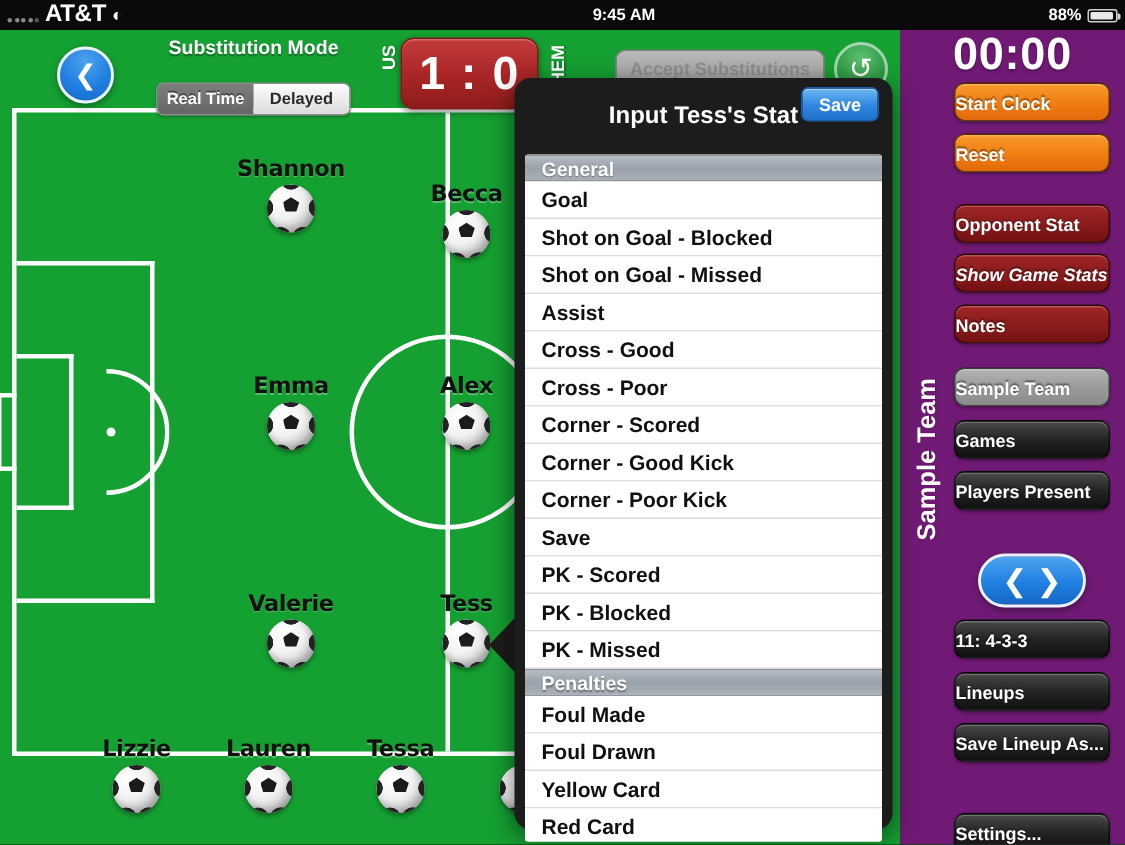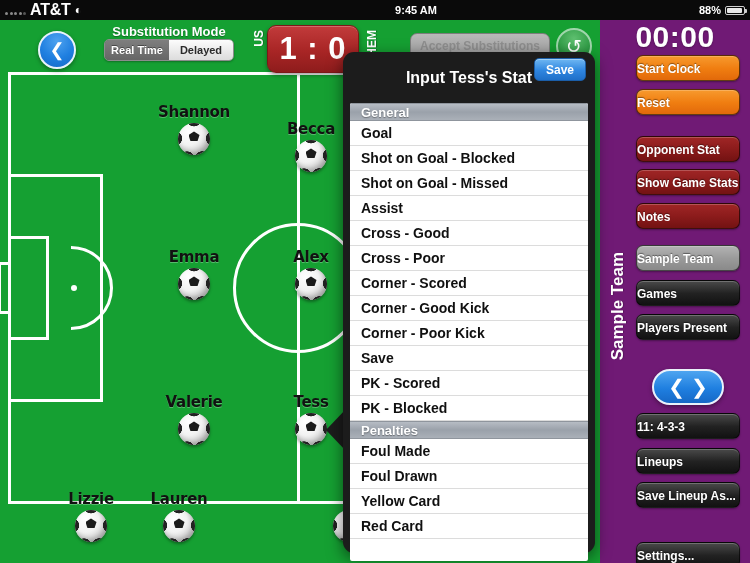--- a/index.html
+++ b/index.html
@@ -88,21 +88,21 @@
   
   .backbtn {
     position: absolute; left: 38px; top: 31px; width: 38px; height: 38px; border-radius: 50%;
     background: radial-gradient(circle at 50% 24%, #4da2ef 0%, #1f7fe0 55%, #1668c6 100%);
     border: 2px solid #e9f2fb; box-shadow: 0 2px 4px rgba(0,0,0,0.35);
     display:flex; align-items:center; justify-content:center; color:#fff; font-size:18px;
   }
   .submode { position: absolute; left: 104px; top: 24px; width: 130px; text-align: center; }
   .submode-title { font-size: 13px; font-weight: bold; color: #fff; text-shadow: 0 1px 1px rgba(0,0,0,0.35); }
   .seg {
-    margin-top: 0; display: flex; border: 1px solid #8c8c8c; border-radius: 5px; overflow: hidden;
+    margin-top: 16px; display: flex; border: 1px solid #8c8c8c; border-radius: 5px; overflow: hidden;
     box-shadow: 0 1px 2px rgba(0,0,0,0.3);
   }
   .seg div { flex: 1; font-size: 11px; font-weight: bold; padding: 4px 2px; text-align:center; }
   .seg .on { background: linear-gradient(#7e7e7e,#666); color: #fff; text-shadow: 0 -1px 0 rgba(0,0,0,0.4); }
   .seg .off { background: linear-gradient(#fcfcfc,#dcdcdc); color: #2a2a2a; }
 
   .vlabel { position: absolute; color: #fff; font-weight: bold; font-size: 12px;
             writing-mode: vertical-rl; text-shadow: 0 1px 1px rgba(0,0,0,0.3); }
   .vlabel.us { left: 252px; top: 30px; transform: rotate(180deg); }
   .vlabel.them { left: 365px; top: 30px; transform: rotate(180deg); }
@@ -252,20 +252,24 @@
       <div class="ball"></div>
     </div>
     <div class="player" style="left:52px; top:470px;">
       <div class="pname">Lizzie</div>
       <div class="ball"></div>
     </div>
     <div class="player" style="left:140px; top:470px;">
       <div class="pname">Lauren</div>
       <div class="ball"></div>
     </div>
+    <div class="player" style="left:228px; top:470px;">
+      <div class="pname">Tessa</div>
+      <div class="ball"></div>
+    </div>
     <div class="player" style="left:310px; top:470px;">
       <div class="pname">S</div>
       <div class="ball"></div>
     </div>
   </div>
 
   <div class="backbtn">
     <span>❮</span>
   </div>
 
@@ -284,21 +288,21 @@
   <div class="accept">Accept Substitutions</div>
   <div class="undo">↺</div>
 
   <div class="sidebar">
     <div class="clock">00:00</div>
     <div class="teamvert">Sample Team</div>
 
     <div class="btn orange" style="top:35px;">Start Clock</div>
     <div class="btn orange" style="top:69px;">Reset</div>
     <div class="btn red" style="top:116px;">Opponent Stat</div>
-    <div class="btn red" style="top:149px;">Show Game Stats</div>
+    <div class="btn red" style="top:149px;font-style:italic;">Show Game Stats</div>
     <div class="btn red" style="top:183px;">Notes</div>
     <div class="btn gray" style="top:225px;">Sample Team</div>
     <div class="btn black" style="top:260px;">Games</div>
     <div class="btn black" style="top:294px;">Players Present</div>
 
     <div class="arrows">
       <span>❮</span>
       <span>❯</span>
     </div>
 
@@ -321,20 +325,21 @@
       <div class="row">Shot on Goal - Missed</div>
       <div class="row">Assist</div>
       <div class="row">Cross - Good</div>
       <div class="row">Cross - Poor</div>
       <div class="row">Corner - Scored</div>
       <div class="row">Corner - Good Kick</div>
       <div class="row">Corner - Poor Kick</div>
       <div class="row">Save</div>
       <div class="row">PK - Scored</div>
       <div class="row">PK - Blocked</div>
+      <div class="row">PK - Missed</div>
       <div class="sec">Penalties</div>
       <div class="row">Foul Made</div>
       <div class="row">Foul Drawn</div>
       <div class="row">Yellow Card</div>
       <div class="row">Red Card</div>
     </div>
   </div>
 
 </div>
 

